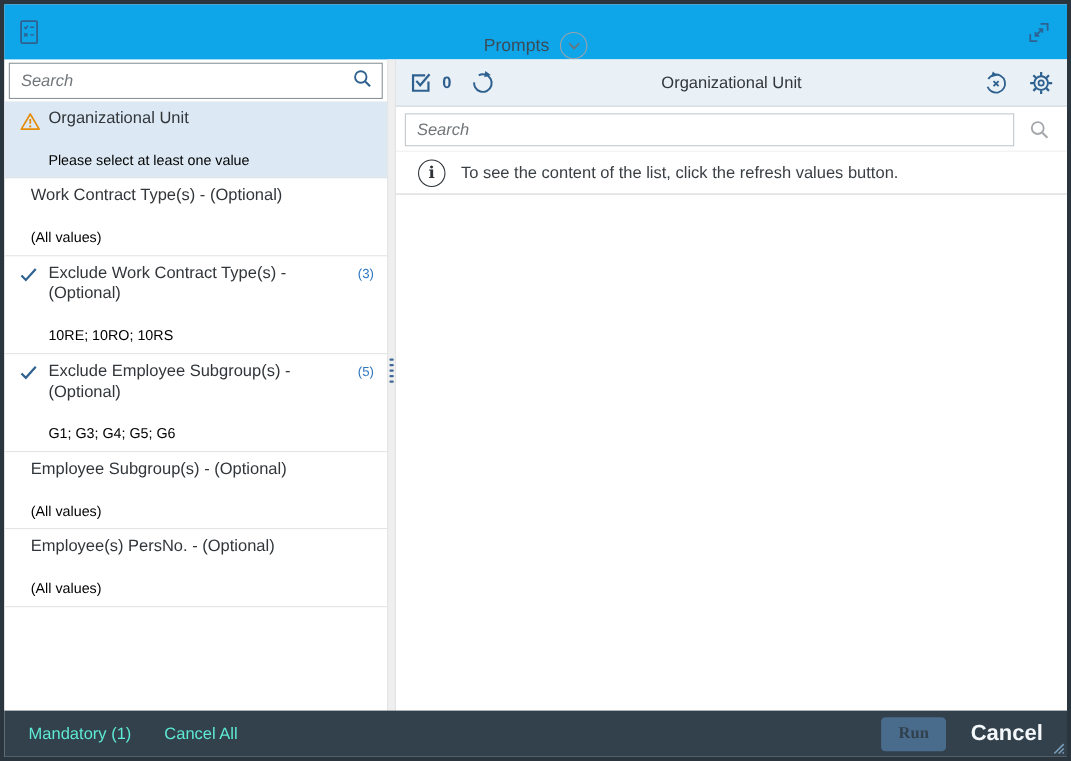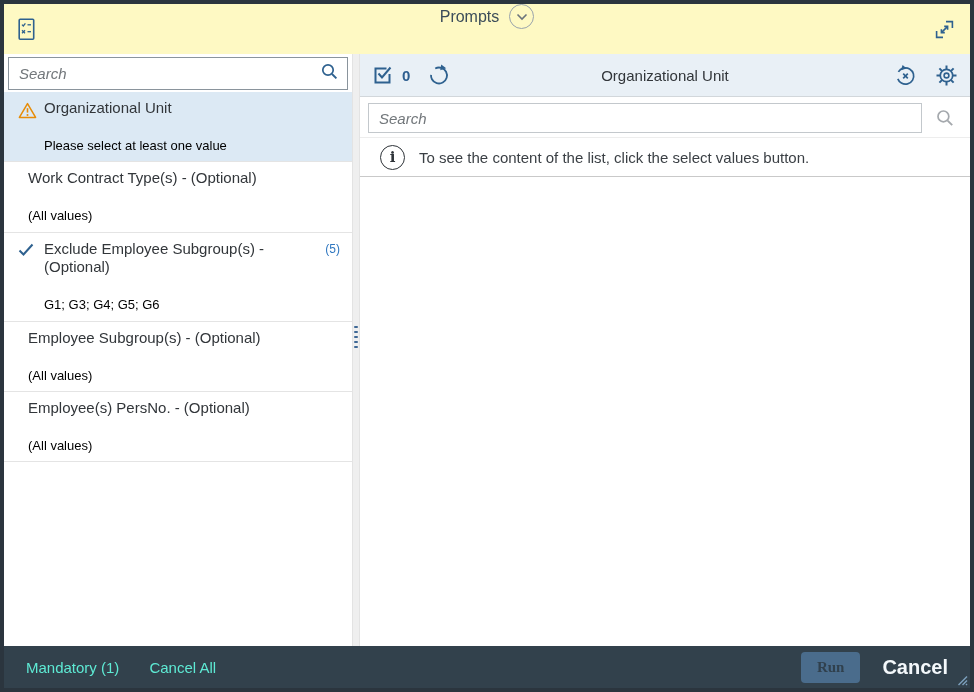--- a/index.html
+++ b/index.html
@@ -8,22 +8,22 @@
     background:#2b353e;
     font-family:"Liberation Sans", sans-serif;
     -webkit-font-smoothing:antialiased;
   }
   .dialog{
     position:absolute;left:4px;top:4px;width:966px;height:684px;
     display:flex;flex-direction:column;background:#ffffff;
   }
   
   .hdr{
-    height:50px;flex:0 0 50px;background:#fef9c3;
-    display:flex;align-items:flex-start;position:relative;
+    height:50px;flex:0 0 50px;background:#0ea5e9;
+    display:flex;align-items:flex-end;position:relative;
   }
   .hdr-left{position:absolute;left:12px;top:0;height:50px;display:flex;align-items:center;}
   .hdr-center{margin:0 auto;display:flex;align-items:center;gap:10px;}
   .hdr-title{font-size:16px;color:#3b4c59;}
   .hdr-right{position:absolute;right:14px;top:0;height:50px;display:flex;align-items:center;}
   .chev-circle{width:23px;height:23px;border:1px solid #99a3ab;border-radius:50%;
     display:flex;align-items:center;justify-content:center;}
   
   .content{flex:1;display:flex;min-height:0;}
   
@@ -154,20 +154,30 @@
           </span>
           <div class="ptitle">Organizational Unit</div>
           <div class="psub">Please select at least one value</div>
         </div>
 
         <div class="prow plain">
           <div class="ptitle">Work Contract Type(s) - (Optional)</div>
           <div class="psub">(All values)</div>
         </div>
 
+        <div class="prow">
+          <span class="picon">
+            <svg width="16" height="15" viewBox="0 0 16 15">
+              <polyline points="1.5,7.5 5.5,11.5 14.5,1.5" fill="none" stroke="#2e618f" stroke-width="2"></polyline>
+            </svg>
+          </span>
+          <div class="ptitle">Exclude Work Contract Type(s) - (Optional)</div>
+          <div class="psub">10RE; 10RO; 10RS</div>
+          <span class="pcount">(3)</span>
+        </div>
 
         <div class="prow">
           <span class="picon">
             <svg width="16" height="15" viewBox="0 0 16 15">
               <polyline points="1.5,7.5 5.5,11.5 14.5,1.5" fill="none" stroke="#2e618f" stroke-width="2"></polyline>
             </svg>
           </span>
           <div class="ptitle">Exclude Employee Subgroup(s) - (Optional)</div>
           <div class="psub">G1; G3; G4; G5; G6</div>
           <span class="pcount">(5)</span>
@@ -248,21 +258,21 @@
         <span class="mag">
           <svg width="18" height="18" viewBox="0 0 18 18">
             <circle cx="7.4" cy="7.4" r="5.4" fill="none" stroke="#959a9f" stroke-width="1.7"></circle>
             <line x1="11.6" y1="11.6" x2="16.2" y2="16.2" stroke="#959a9f" stroke-width="1.9"></line>
           </svg>
         </span>
       </div>
 
       <div class="infobar">
         <span class="info-i">i</span>
-        <span class="info-text">To see the content of the list, click the select values button.</span>
+        <span class="info-text">To see the content of the list, click the refresh values button.</span>
       </div>
 
       <div class="rblank"></div>
     </div>
   </div>
 
   <div class="ftr">
     <button class="ftr-link">Mandatory (1)</button>
     <button class="ftr-link" style="margin-left:14px">Cancel All</button>
     <div class="ftr-spacer"></div>

